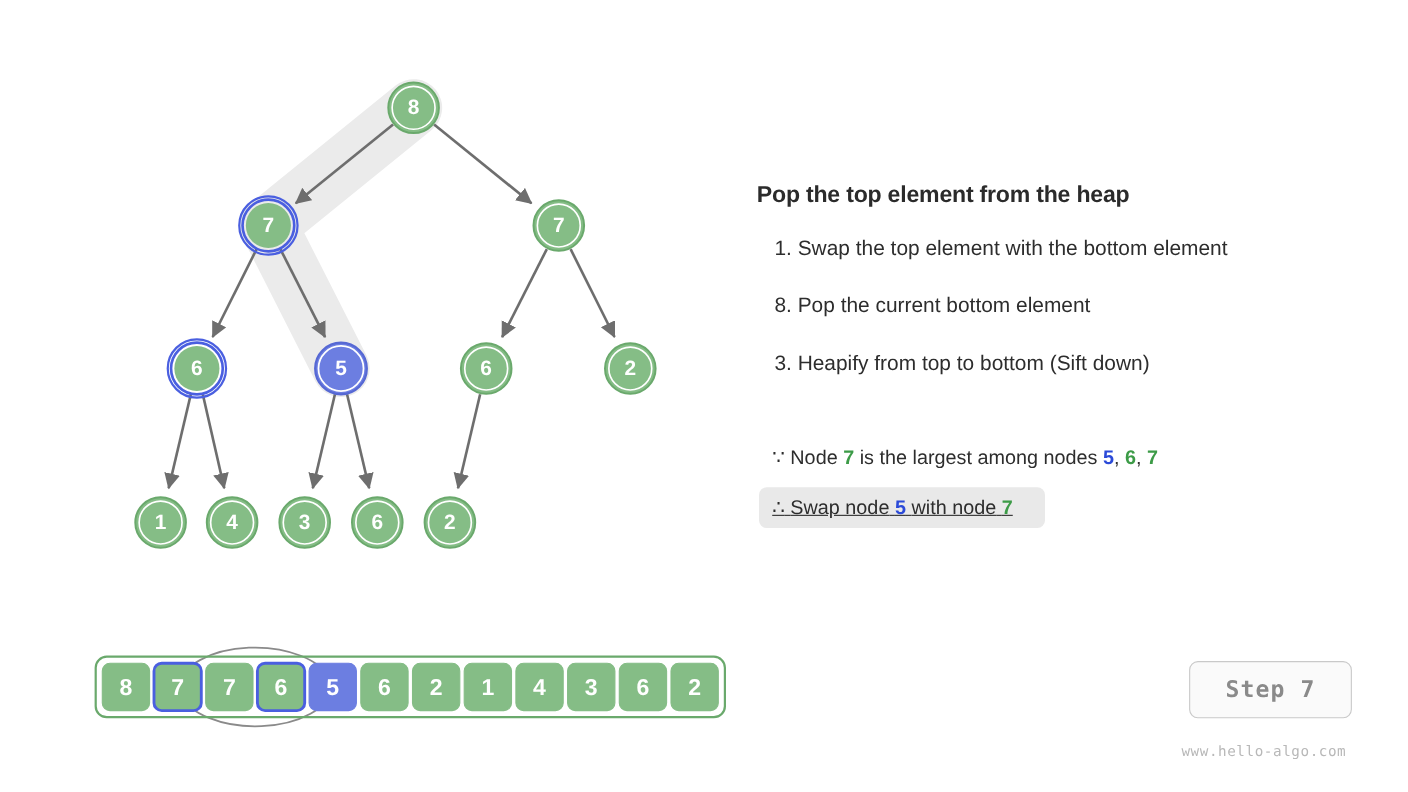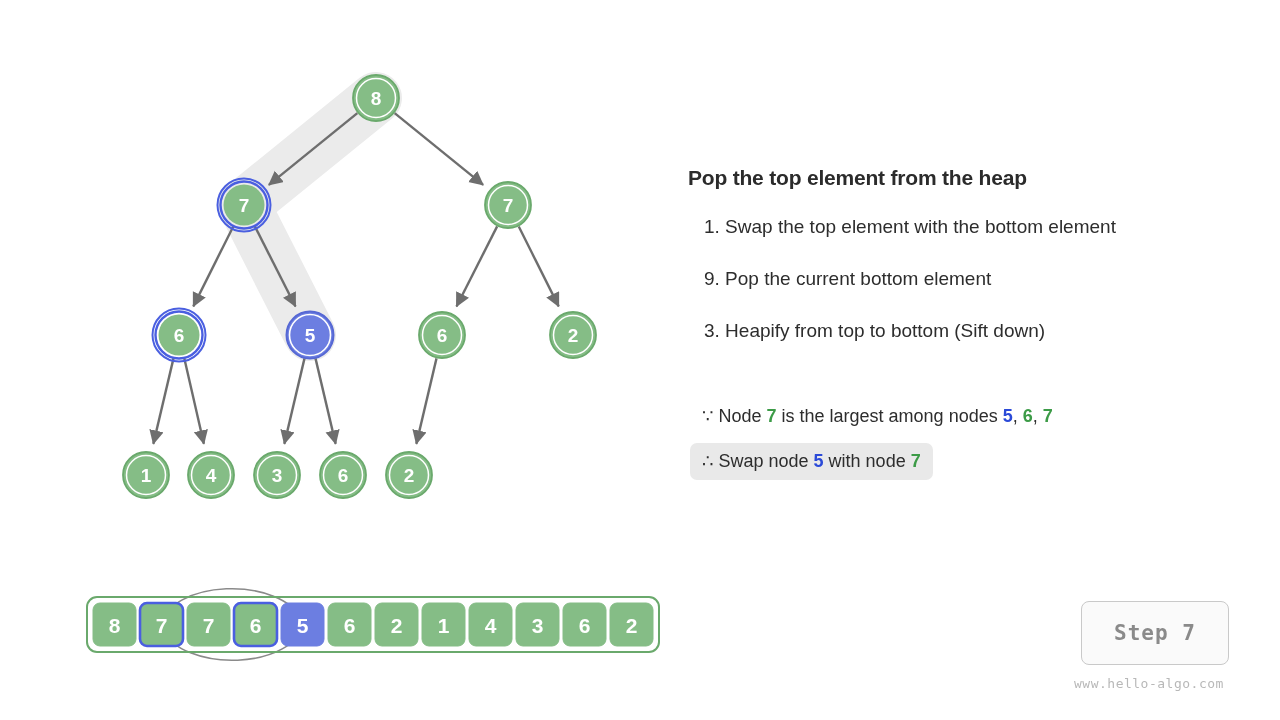--- a/index.html
+++ b/index.html
@@ -88,34 +88,35 @@
     left: 14px;
     font-size: 18px;
     color: #2d2d2d;
     white-space: nowrap;
     margin-top: 35px;
   }
   #desc-because { top: 370px; }
   #desc-therefore {
     top: 408px;
     left: 2px;
-    padding: 7px 12px 8px 12px;
+    padding: 7px 29px 8px 12px;
     background: #e9e9e9;
     border-radius: 7px;
+    text-decoration: underline;
   }
   .num-green { color: #3c9b47; font-weight: bold; }
   .num-blue  { color: #2b4ad8; font-weight: bold; }
 
   
   #step-badge {
     position: absolute;
     left: 1081px;
     top: 601px;
     width: 148px;
-    height: 64px;
+    height: 52px;
     box-sizing: border-box;
     border: 1px solid #c9c9c9;
     border-radius: 8px;
     background: #fafafa;
     display: flex;
     align-items: center;
     justify-content: center;
     font-family: "DejaVu Sans Mono", monospace;
     font-size: 21px;
     font-weight: bold;
@@ -287,21 +288,21 @@
           <text x="631.5" y="65.5" class="cell-text">2</text>
         </g>
       </g>
   </svg>
 </div>
 
 <div id="desc-pane">
   <div id="desc-title">Pop the top element from the heap</div>
 
   <div class="desc-step" id="desc-step-1">1. Swap the top element with the bottom element</div>
-  <div class="desc-step" id="desc-step-2">9. Pop the current bottom element</div>
+  <div class="desc-step" id="desc-step-2">8. Pop the current bottom element</div>
   <div class="desc-step" id="desc-step-3">3. Heapify from top to bottom (Sift down)</div>
 
   <div class="desc-reason" id="desc-because">
     <span>∵</span>
     <span>Node</span>
     <span class="num-green">7</span>
     <span>is the largest among nodes</span>
     <span class="num-blue">5</span><span>,</span>
     <span class="num-green">6</span><span>,</span>
     <span class="num-green">7</span>

